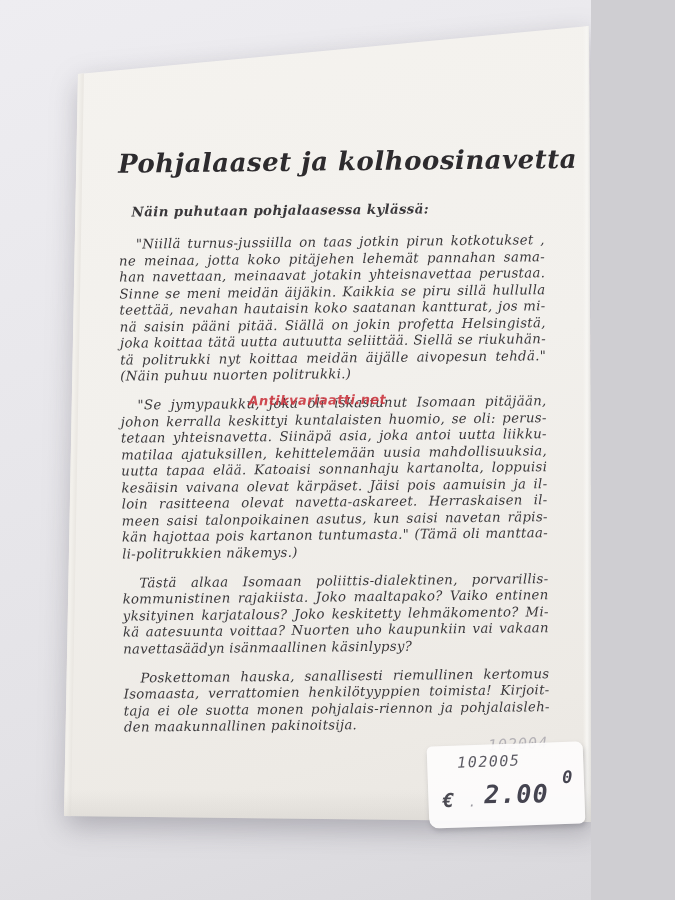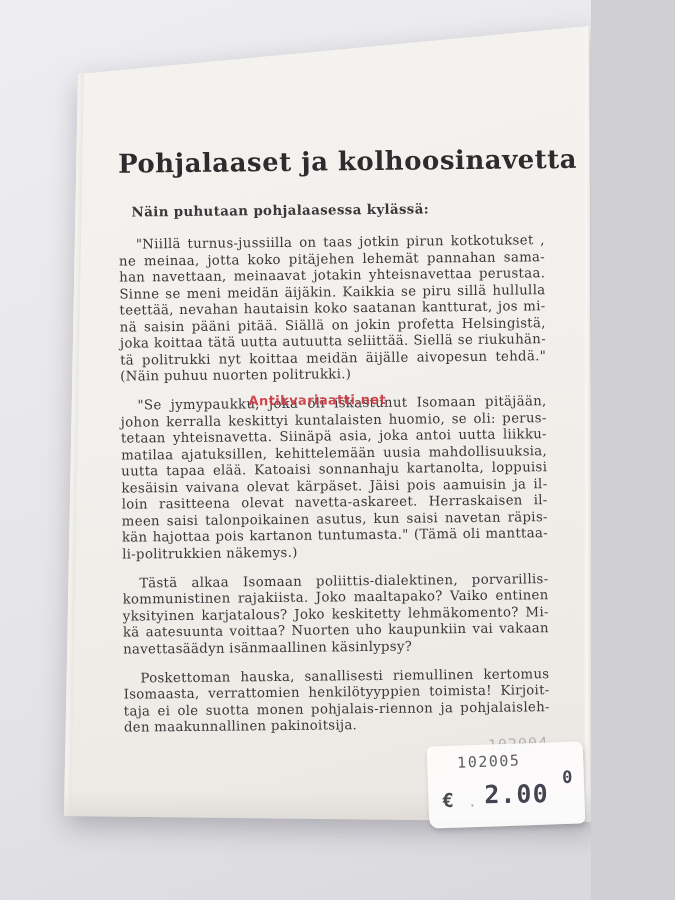--- a/index.html
+++ b/index.html
@@ -1,19 +1,20 @@
 <!DOCTYPE html>
 <html><head>
 <meta charset="utf-8">
 <style>
   html,body{margin:0;padding:0;background:#cfced2;}
   .canvas{
     position:relative;width:591px;height:900px;overflow:hidden;
     background:linear-gradient(160deg,#eeedf1 0%,#e8e7eb 40%,#e3e2e6 70%,#d9d8dc 100%);
     font-family:"DejaVu Serif","Liberation Serif",serif;
+    font-style:italic;
   }
   .book-wrap{position:absolute;inset:0;filter:drop-shadow(2px 10px 14px rgba(90,88,100,.38));}
   .book{
     position:absolute;inset:0;
     clip-path:polygon(78px 74px,589px 26px,592px 822px,64px 816px);
     background:linear-gradient(165deg,#f5f3ef 0%,#f2f0ec 45%,#edeae5 80%,#e8e5e0 100%);
   }
   .page-edges{
     position:absolute;left:60px;top:66px;width:24px;height:756px;
     transform:rotate(1deg);transform-origin:top left;

